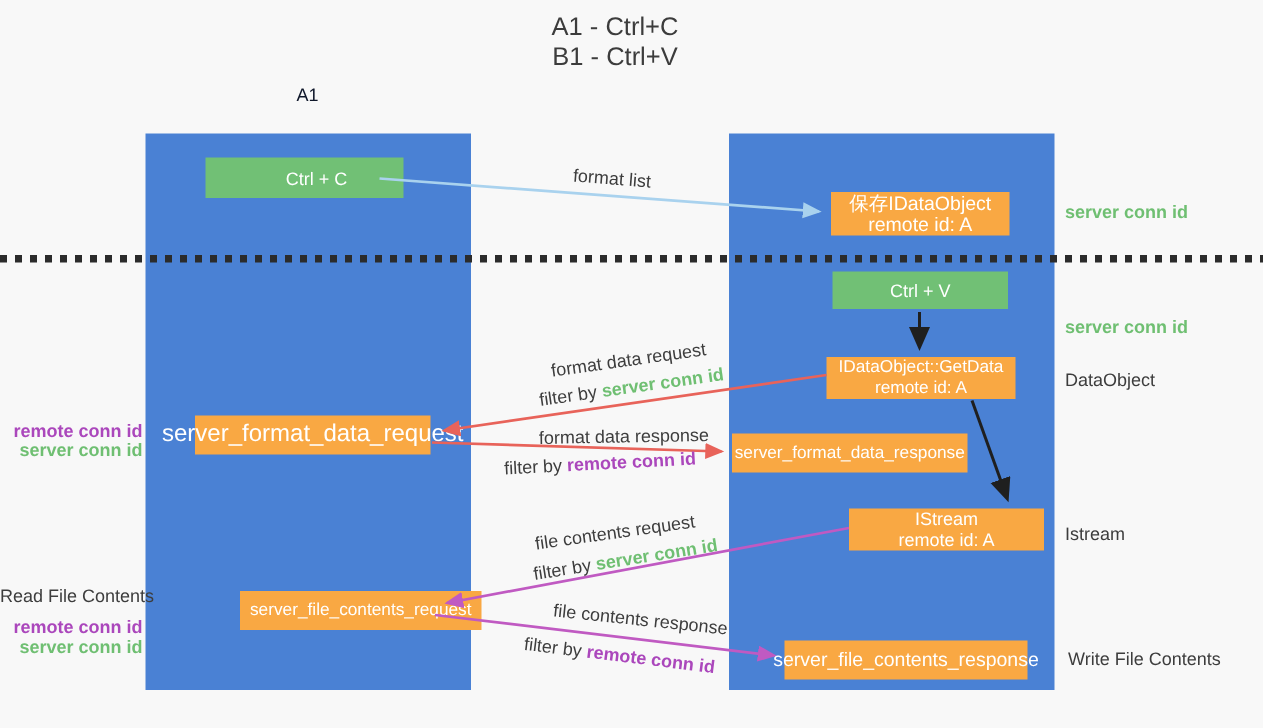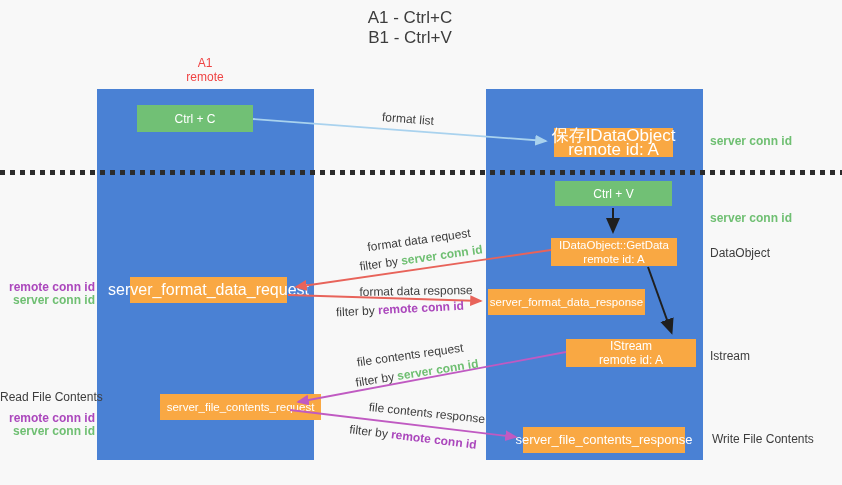--- a/index.html
+++ b/index.html
@@ -9,37 +9,37 @@
   }
   .title {
     position:absolute; left:0; top:8px; width:820px; text-align:center;
     font-size:17px; line-height:20px; color:#3c3c3c;
   }
   .lane { position:absolute; top:89px; width:217px; height:371px; background:#4a81d4; }
   .lane-a { left:97px; }
   .lane-b { left:486px; }
   .lane-header {
     position:absolute; top:56px; width:120px; text-align:center;
-    font-size:12px; line-height:14px; color:#ef4444;
+    font-size:12px; line-height:14px; color:#0f172a;
   }
   .lane-header-a { left:145px; }
   .lane-header-b { left:534px; }
   .dotted {
     position:absolute; left:0; top:170px; width:842px; height:5px;
     background:repeating-linear-gradient(90deg,#2b2b2b 0 5px, rgba(0,0,0,0) 5px 10px);
   }
   .node {
     position:absolute; display:flex; flex-direction:column; align-items:center;
     justify-content:center; color:#ffffff; font-size:12px; line-height:14px;
     text-align:center; white-space:nowrap;
   }
   .green  { background:#71c075; }
   .orange { background:#f9a843; }
-  .n-ctrl-c    { left:137px; top:105px; width:116px; height:27px; }
-  .n-save-obj  { left:554px; top:128px; width:119px; height:29px; font-size:17px; }
+  .n-ctrl-c    { left:137px; top:105px; width:116px; height:27px;padding-left:16px; }
+  .n-save-obj  { left:554px; top:128px; width:119px; height:29px; font-size:13px; }
   .n-ctrl-v    { left:555px; top:181px; width:117px; height:25px; }
   .n-getdata   { left:551px; top:238px; width:126px; height:28px; font-size:11.5px; }
   .n-fmt-req   { left:130px; top:277px; width:157px; height:26px; font-size:16px; }
   .n-fmt-resp  { left:488px; top:289px; width:157px; height:26px; font-size:11.5px; }
   .n-istream   { left:566px; top:339px; width:130px; height:28px; }
   .n-file-req  { left:128px; top:394px; width:161px; height:26px; font-size:11.5px;margin-left:32px; }
   .n-file-resp { left:523px; top:427px; width:162px; height:26px; font-size:13px; }
   .edge-label {
     position:absolute; font-size:12px; color:#3d3d3d; white-space:nowrap;
     transform-origin:center center;
@@ -57,21 +57,20 @@
 
 <div class="canvas">
 
   <div class="title">
     <div>A1 - Ctrl+C</div>
     <div>B1 - Ctrl+V</div>
   </div>
 
   <div class="lane-header lane-header-a">
     <div>A1</div>
-    <div>remote</div>
   </div>
 
   <div class="lane lane-a"></div>
   <div class="lane lane-b"></div>
 
   <div class="dotted"></div>
 
   <div class="node green n-ctrl-c">
     <div>Ctrl + C</div>
   </div>

